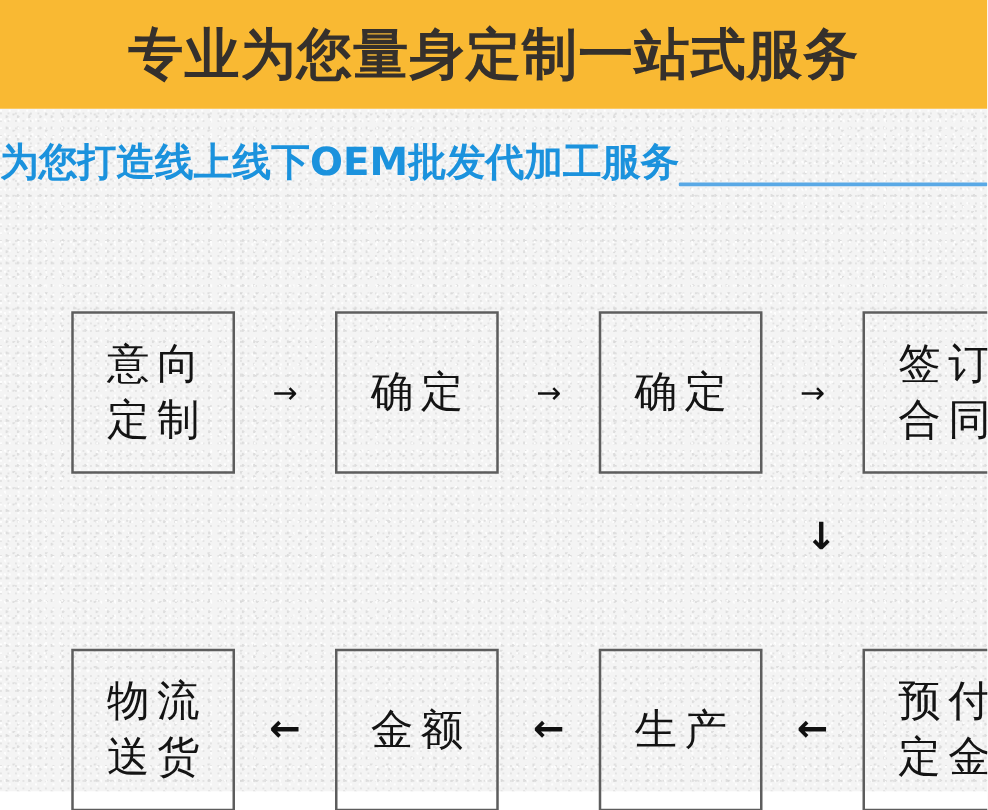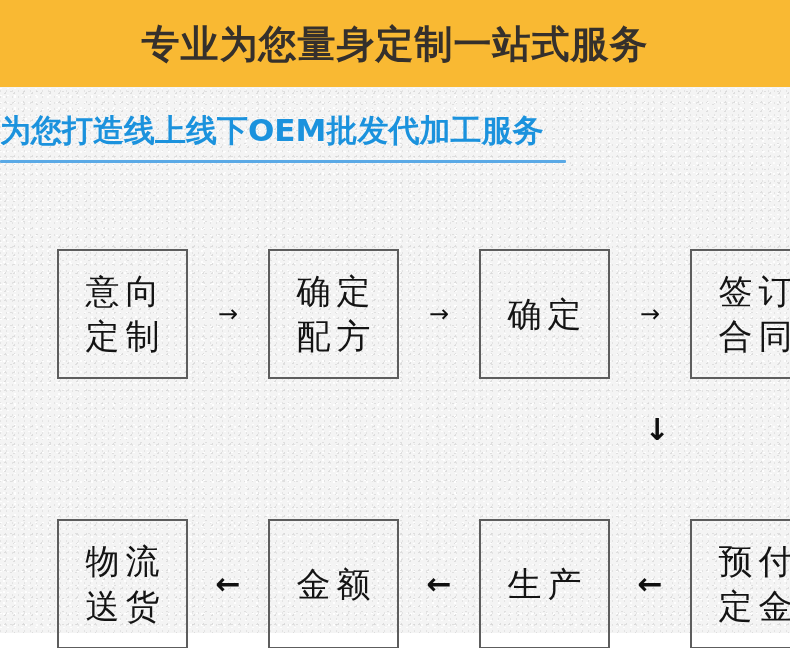--- a/index.html
+++ b/index.html
@@ -41,37 +41,37 @@
     left: 0;
     top: 0;
     width: 790px;
     height: 87px;
     background: #f9b933;
     display: flex;
     align-items: center;
     justify-content: center;
   }
   .banner-title {
-    font-size: 38px;
+    font-size: 44px;
     font-weight: bold;
     color: #35302c;
     letter-spacing: 1px;
     line-height: 1;
     white-space: nowrap;
   }
 
   
   .subtitle-wrap {
     position: absolute;
     left: 0;
     top: 112px;
     width: 790px;
     display: flex;
-    flex-direction: column;
-    align-items: flex-start;
+    flex-direction: row;
+    align-items: flex-end;
   }
   .subtitle-text {
     font-size: 31px;
     font-weight: bold;
     color: #1b92dd;
     letter-spacing: 0px;
     line-height: 1.18;
     white-space: nowrap;
   }
   .subtitle-rule {
@@ -172,21 +172,20 @@
 
       <div class="node">
         <div class="node-line">意向</div>
         <div class="node-line">定制</div>
       </div>
 
       <div class="arrow-h right">→</div>
 
       <div class="node">
         <div class="node-line">确定</div>
-        <div class="node-line">配方</div>
       </div>
 
       <div class="arrow-h right">→</div>
 
       <div class="node">
         <div class="node-line">确定</div>
       </div>
 
       <div class="arrow-h right">→</div>
 

